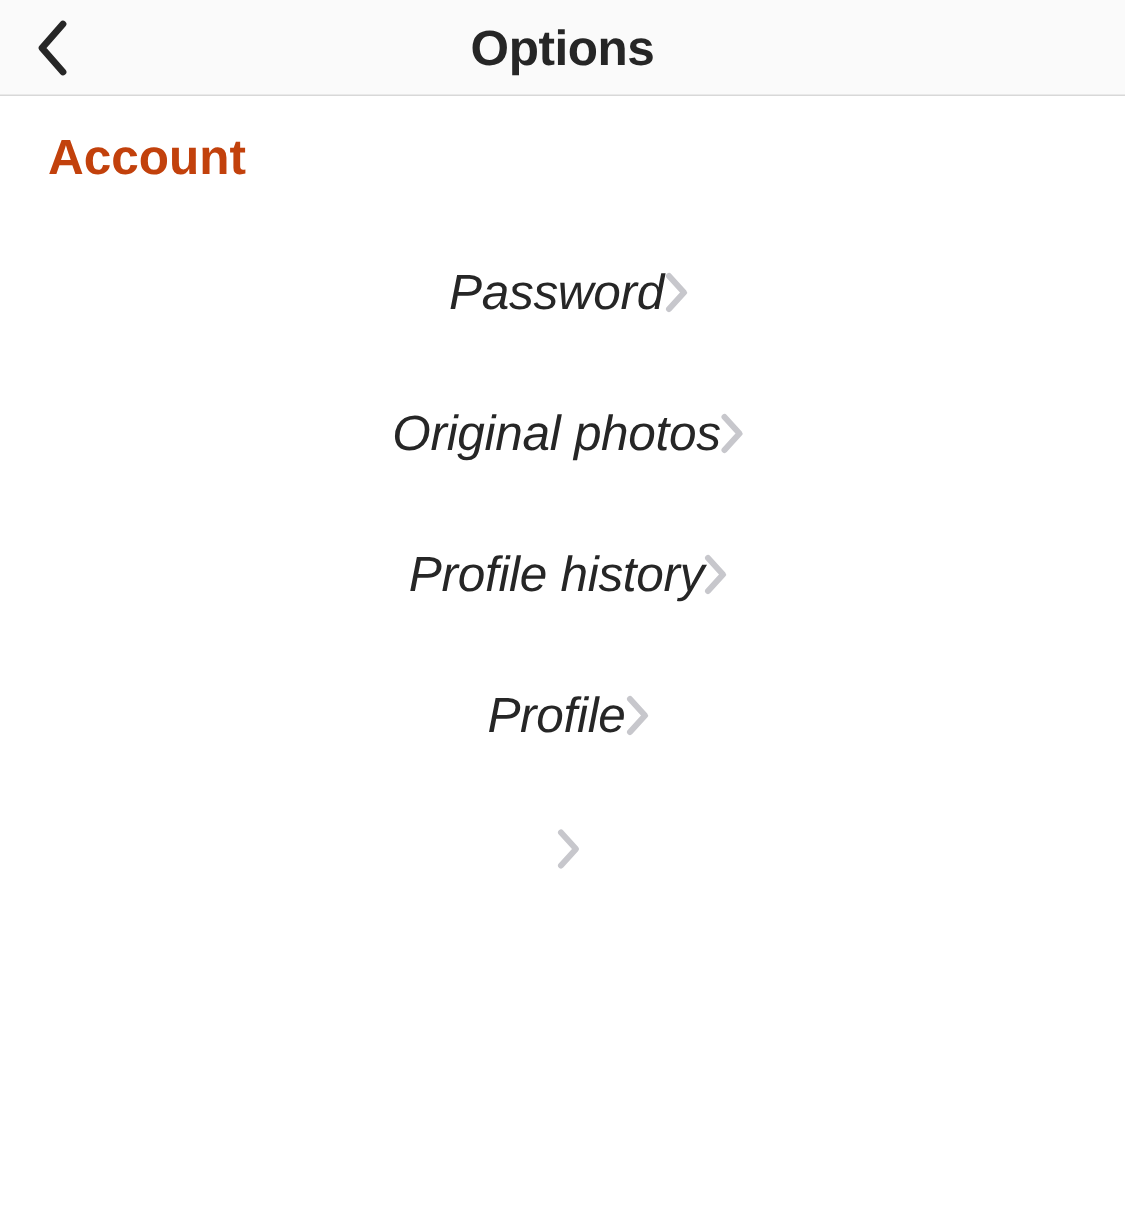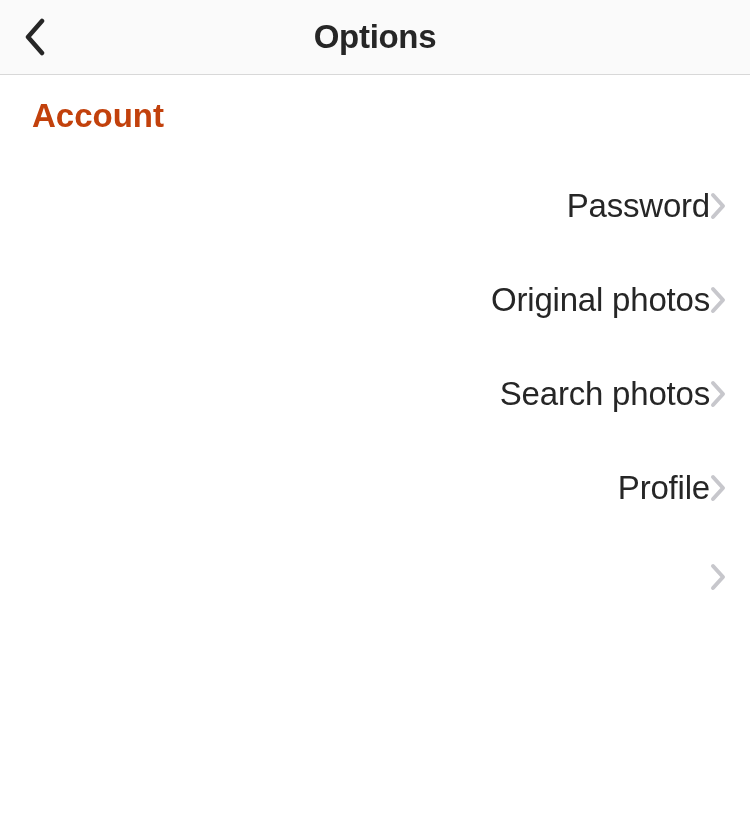--- a/index.html
+++ b/index.html
@@ -8,21 +8,21 @@
       box-sizing: border-box;
     }
     body {
       font-family: -apple-system, BlinkMacSystemFont, "Helvetica Neue", Helvetica, Arial, sans-serif;
       width: 750px;
       height: 820px;
       background: #ffffff;
       overflow: hidden;
     }
     .header {
-      height: 75px;
+      height: 64px;
       background: #fafafa;
       border-bottom: 1px solid #d8d8d8;
       display: flex;
       align-items: center;
       position: relative;
     }
     .back-button {
       position: absolute;
       left: 22px;
       top: 50%;
@@ -53,23 +53,24 @@
       color: #c2410c;
       padding: 0 32px 24px 32px;
     }
     .list {
       display: flex;
       flex-direction: column;
     }
     .list-item {
       display: flex;
       align-items: center;
-      justify-content: flex-end;
+      justify-content: center;
       padding: 28px 24px 28px 32px;
       cursor: pointer;
+      font-style: italic;
     }
     .list-item-label {
       font-size: 33px;
       font-weight: 400;
       color: #262626;
       letter-spacing: -0.2px;
     }
     .chevron {
       display: flex;
       align-items: center;
@@ -108,21 +109,21 @@
     <div class="list-item">
       <span class="list-item-label">Original photos</span>
       <span class="chevron">
         <svg viewBox="0 0 16 28" fill="none">
             <polyline points="3,3 13,14 3,25" stroke="#c7c7cc" stroke-width="4" stroke-linecap="round" stroke-linejoin="round"></polyline>
           </svg>
       </span>
     </div>
 
     <div class="list-item">
-      <span class="list-item-label">Search photos</span>
+      <span class="list-item-label">Profile history</span>
       <span class="chevron">
         <svg viewBox="0 0 16 28" fill="none">
             <polyline points="3,3 13,14 3,25" stroke="#c7c7cc" stroke-width="4" stroke-linecap="round" stroke-linejoin="round"></polyline>
           </svg>
       </span>
     </div>
 
 
     <div class="list-item">
       <span class="list-item-label">Profile</span>

